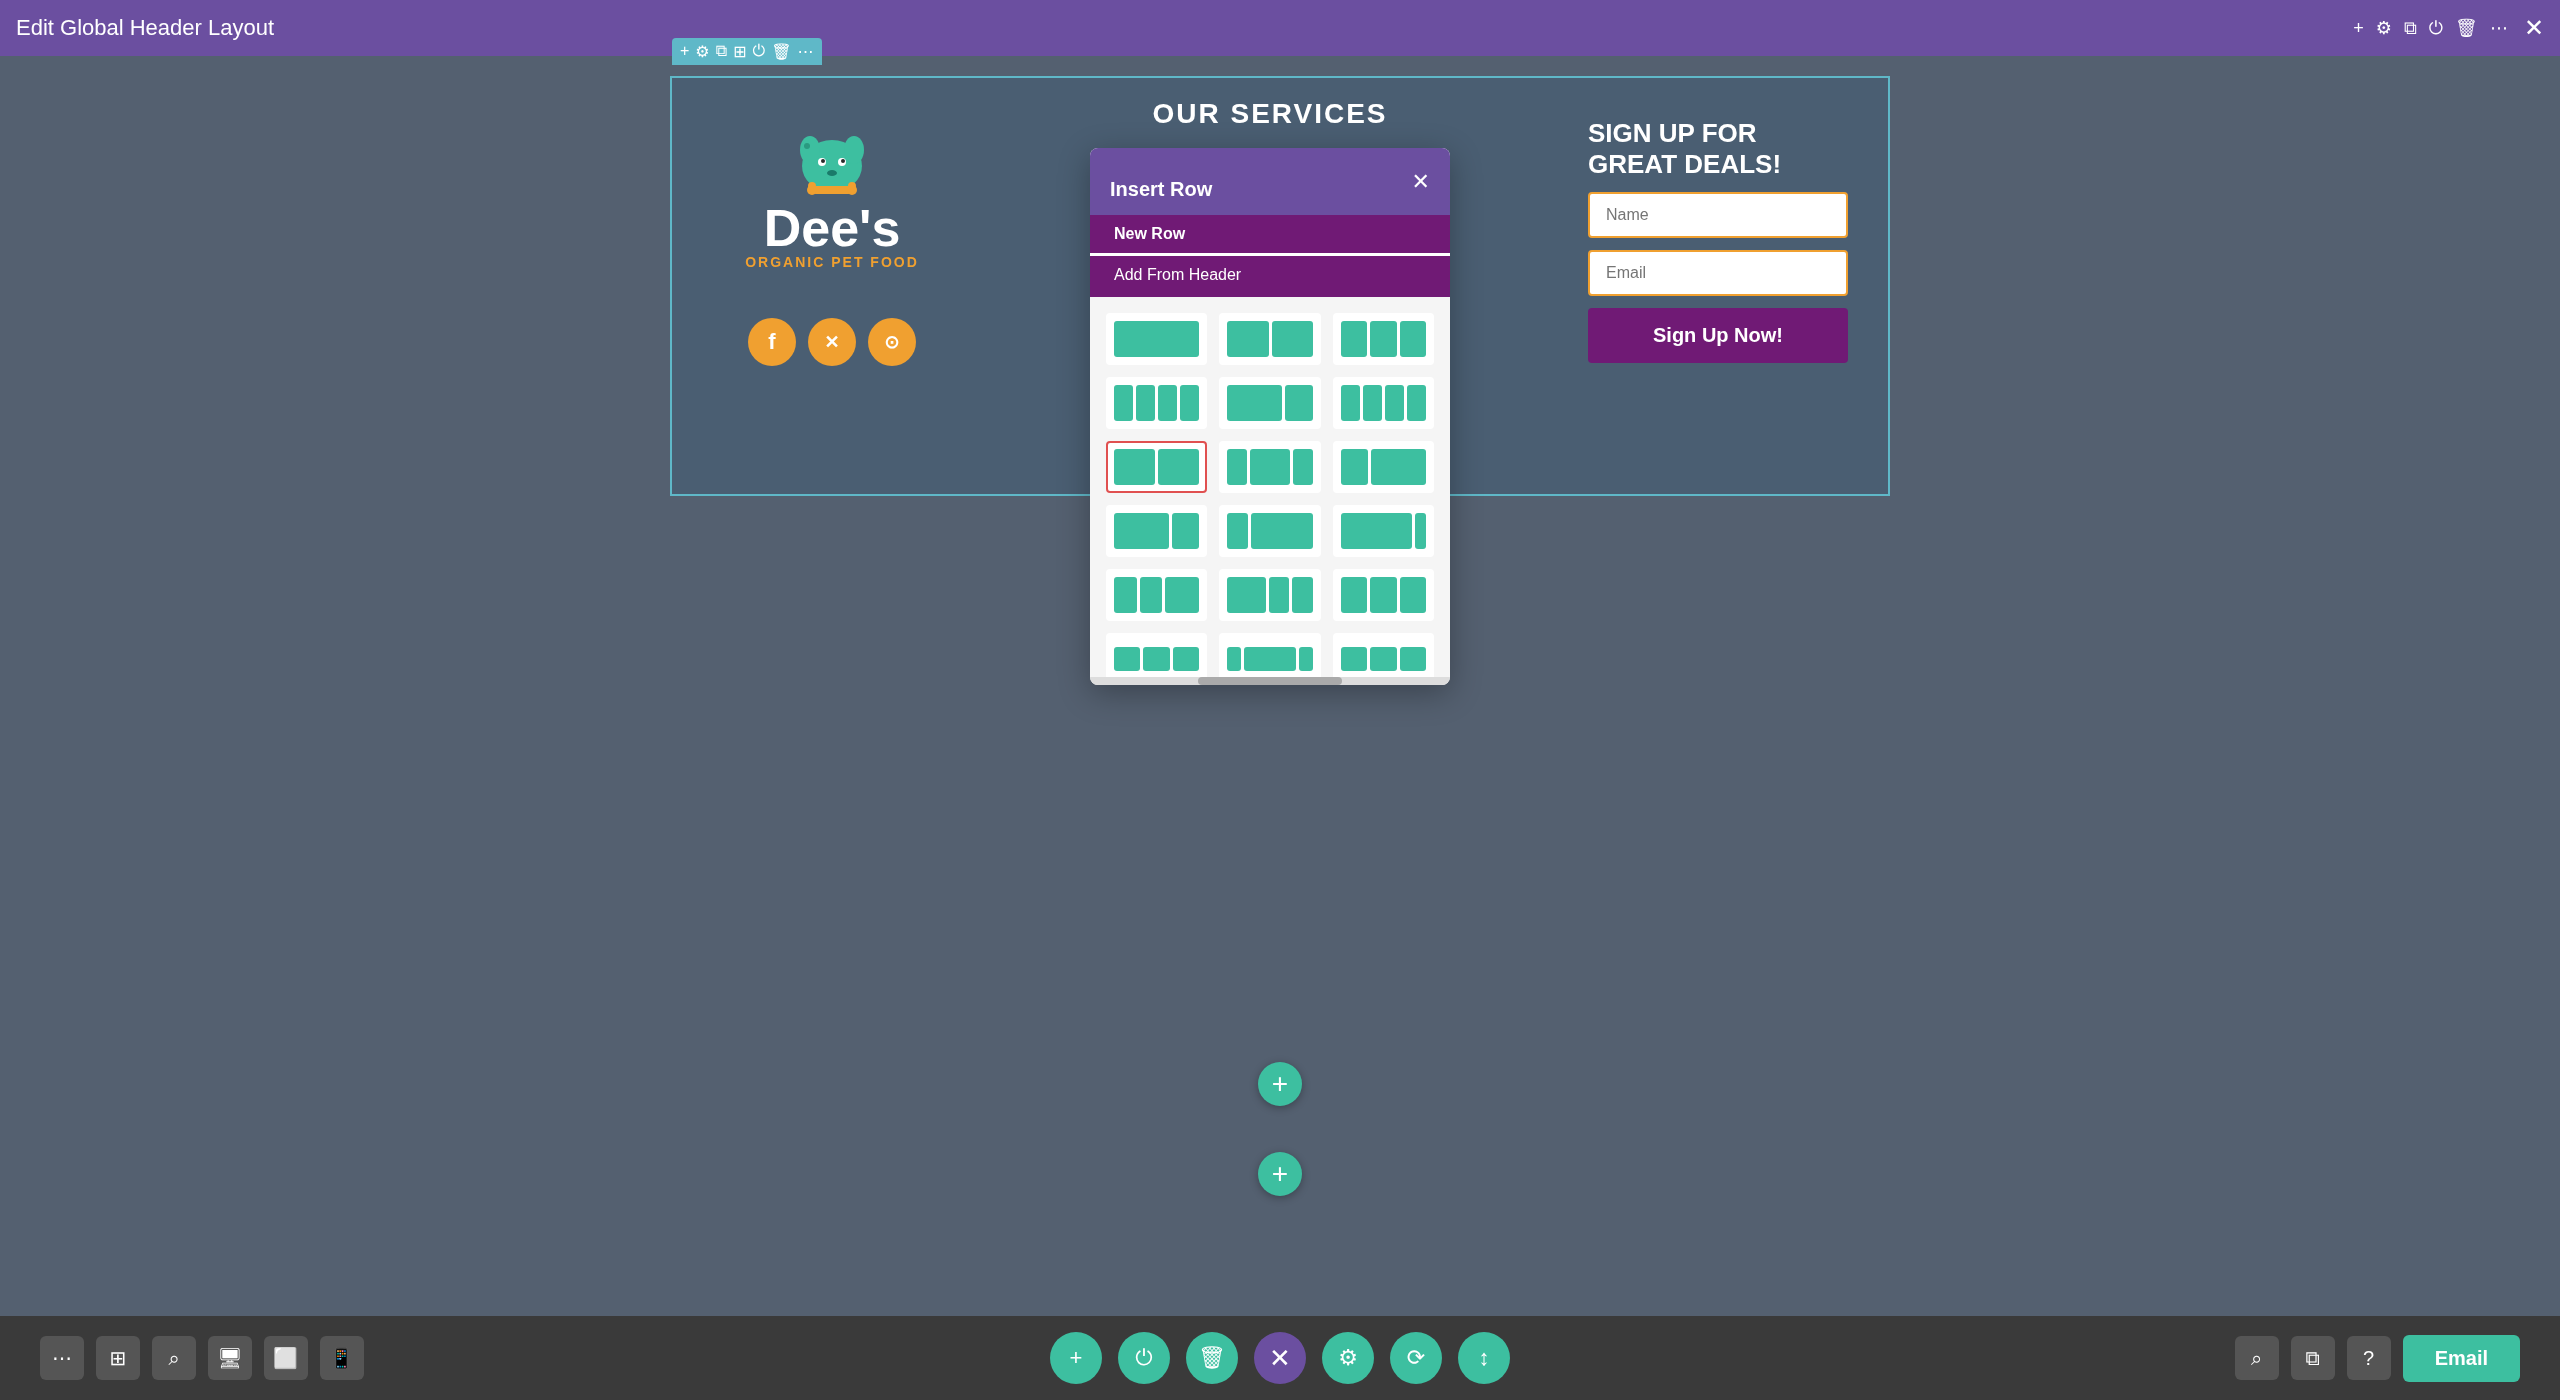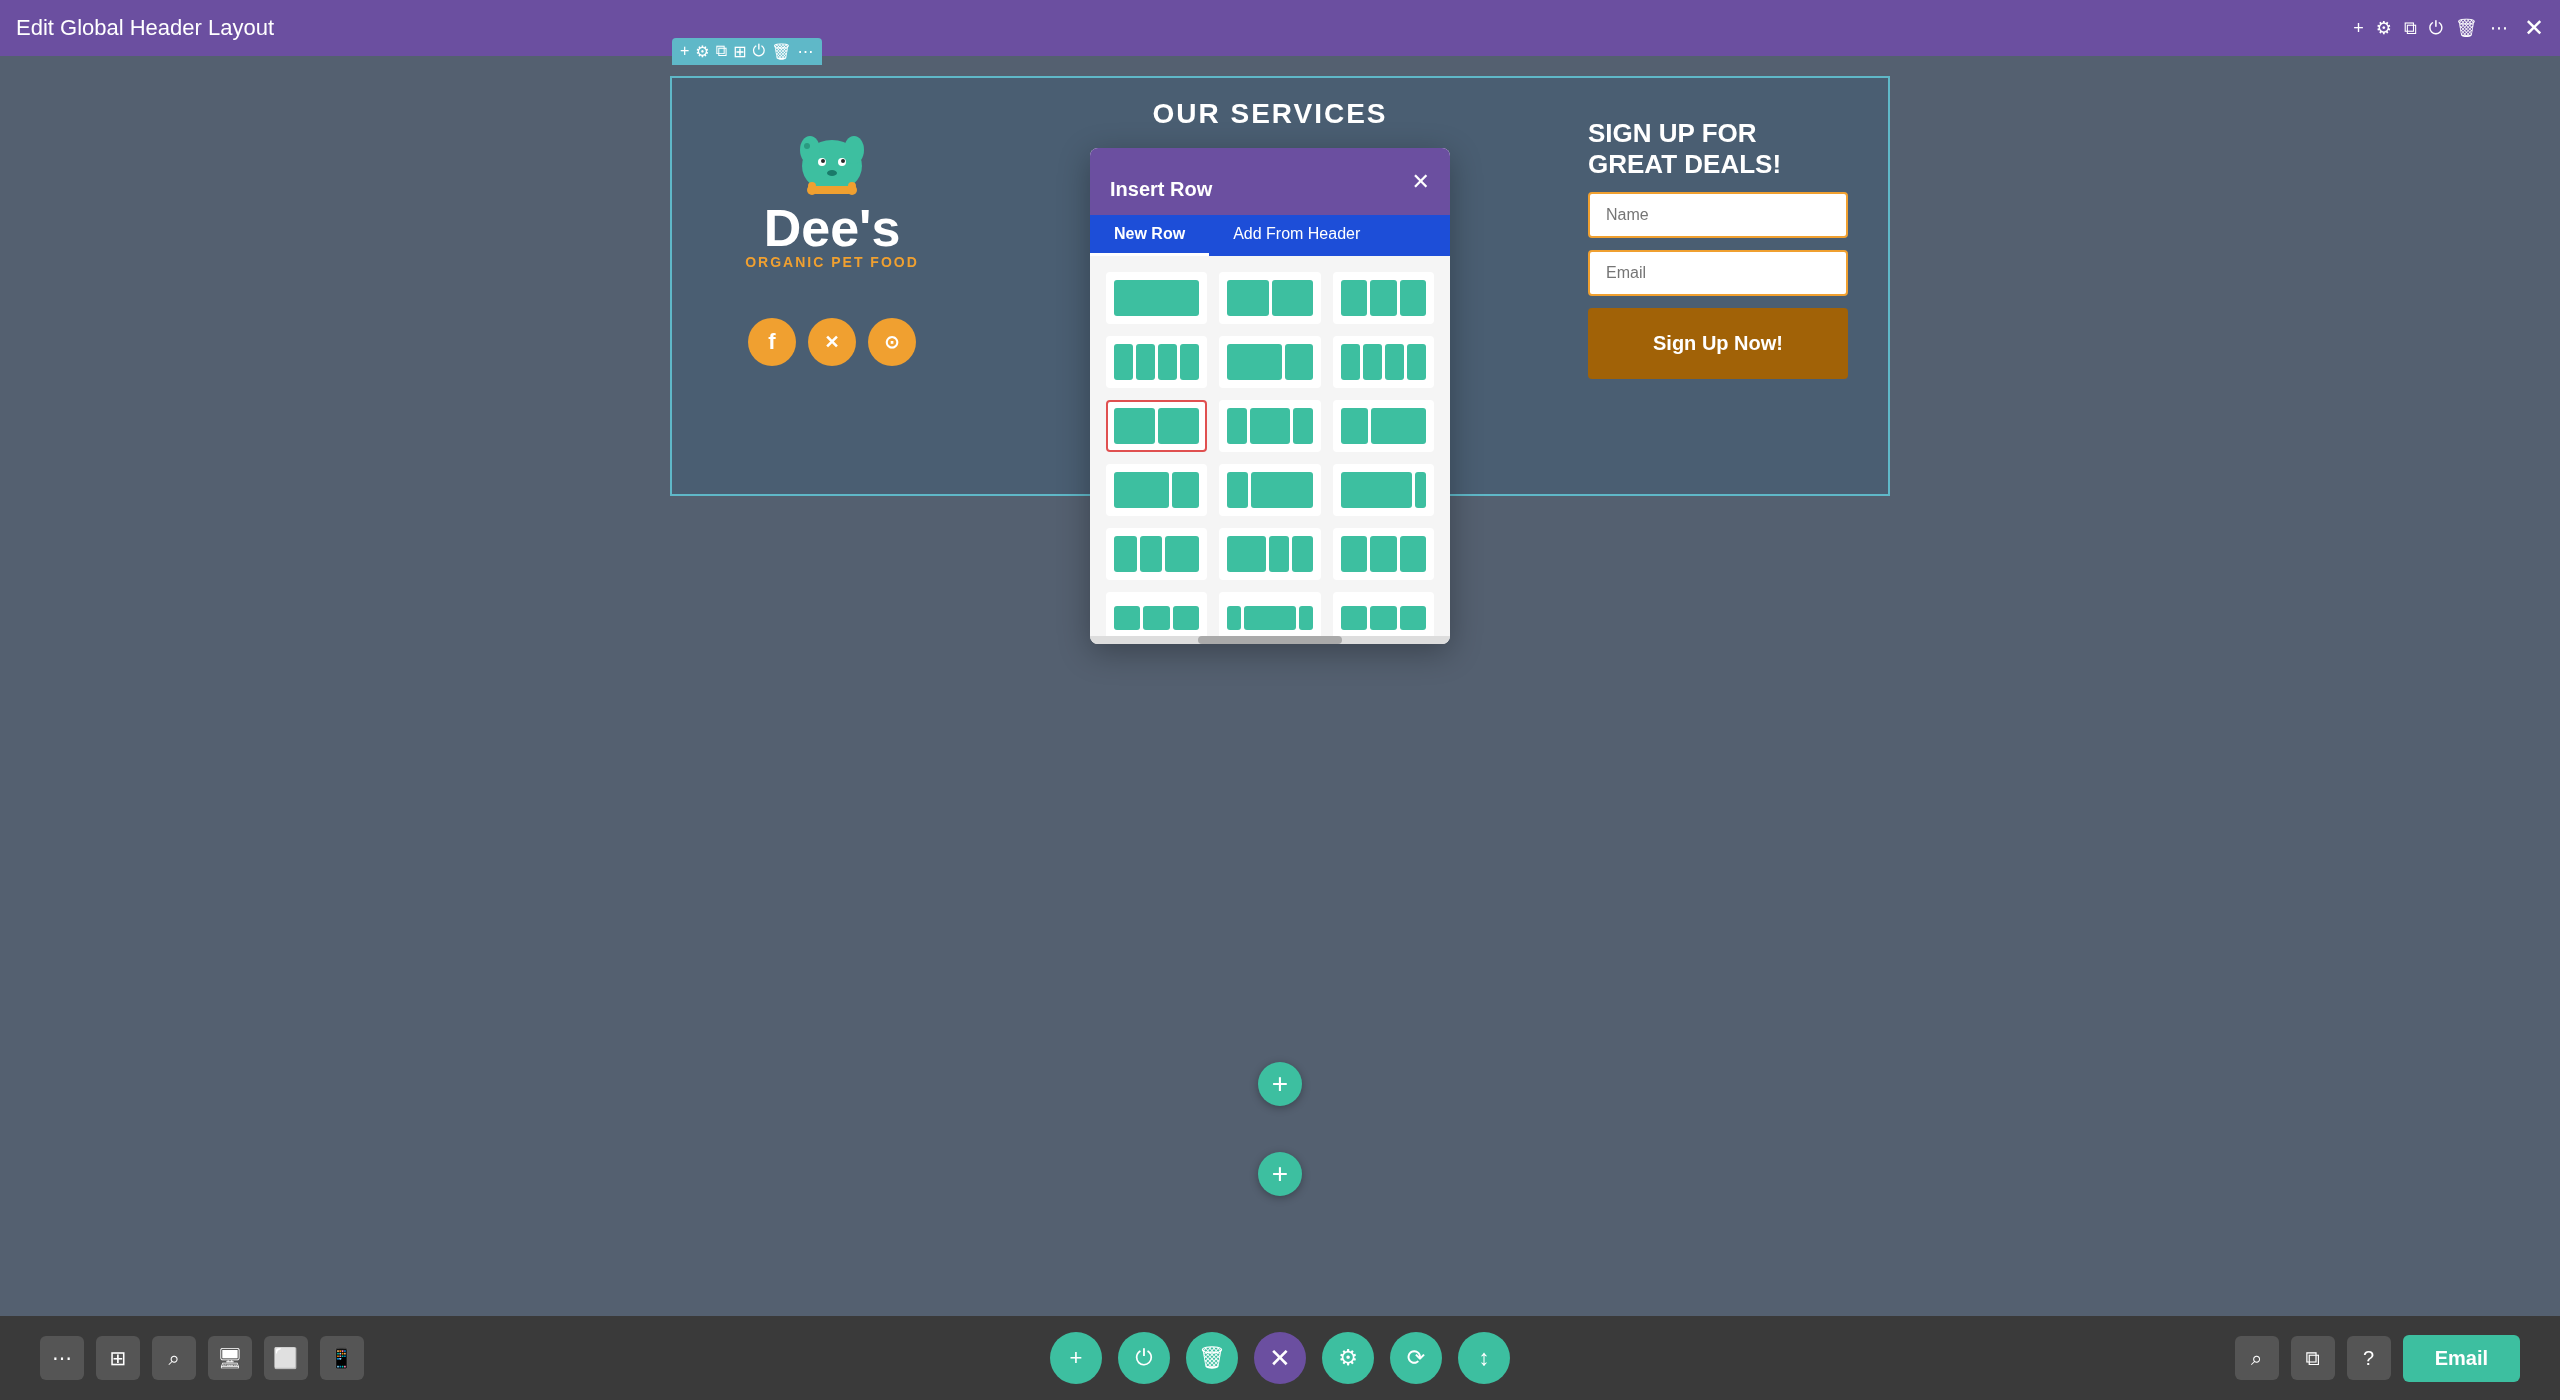--- a/index.html
+++ b/index.html
@@ -179,21 +179,22 @@
       color: white;
       font-size: 22px;
       cursor: pointer;
       background: none;
       border: none;
       line-height: 1;
     }
 
     .dialog-tabs {
       display: flex;
-      background: #1d4ed8;
+      background: #701a75;
+      flex-direction: column;
     }
     .dialog-tab {
       padding: 10px 24px;
       color: white;
       font-size: 16px;
       cursor: pointer;
       border-bottom: 3px solid transparent;
     }
     .dialog-tab.active {
       border-bottom-color: white;
@@ -263,22 +264,22 @@
       border: 2px solid #f0a030;
       border-radius: 4px;
       font-size: 16px;
       background: white;
       color: #333;
       display: block;
     }
 
     .signup-btn {
       width: 100%;
-      padding: 24px;
-      background: #a16207;
+      padding: 16px;
+      background: #701a75;
       color: white;
       font-size: 20px;
       font-weight: bold;
       border: none;
       border-radius: 4px;
       cursor: pointer;
       text-align: center;
     }
 
     

